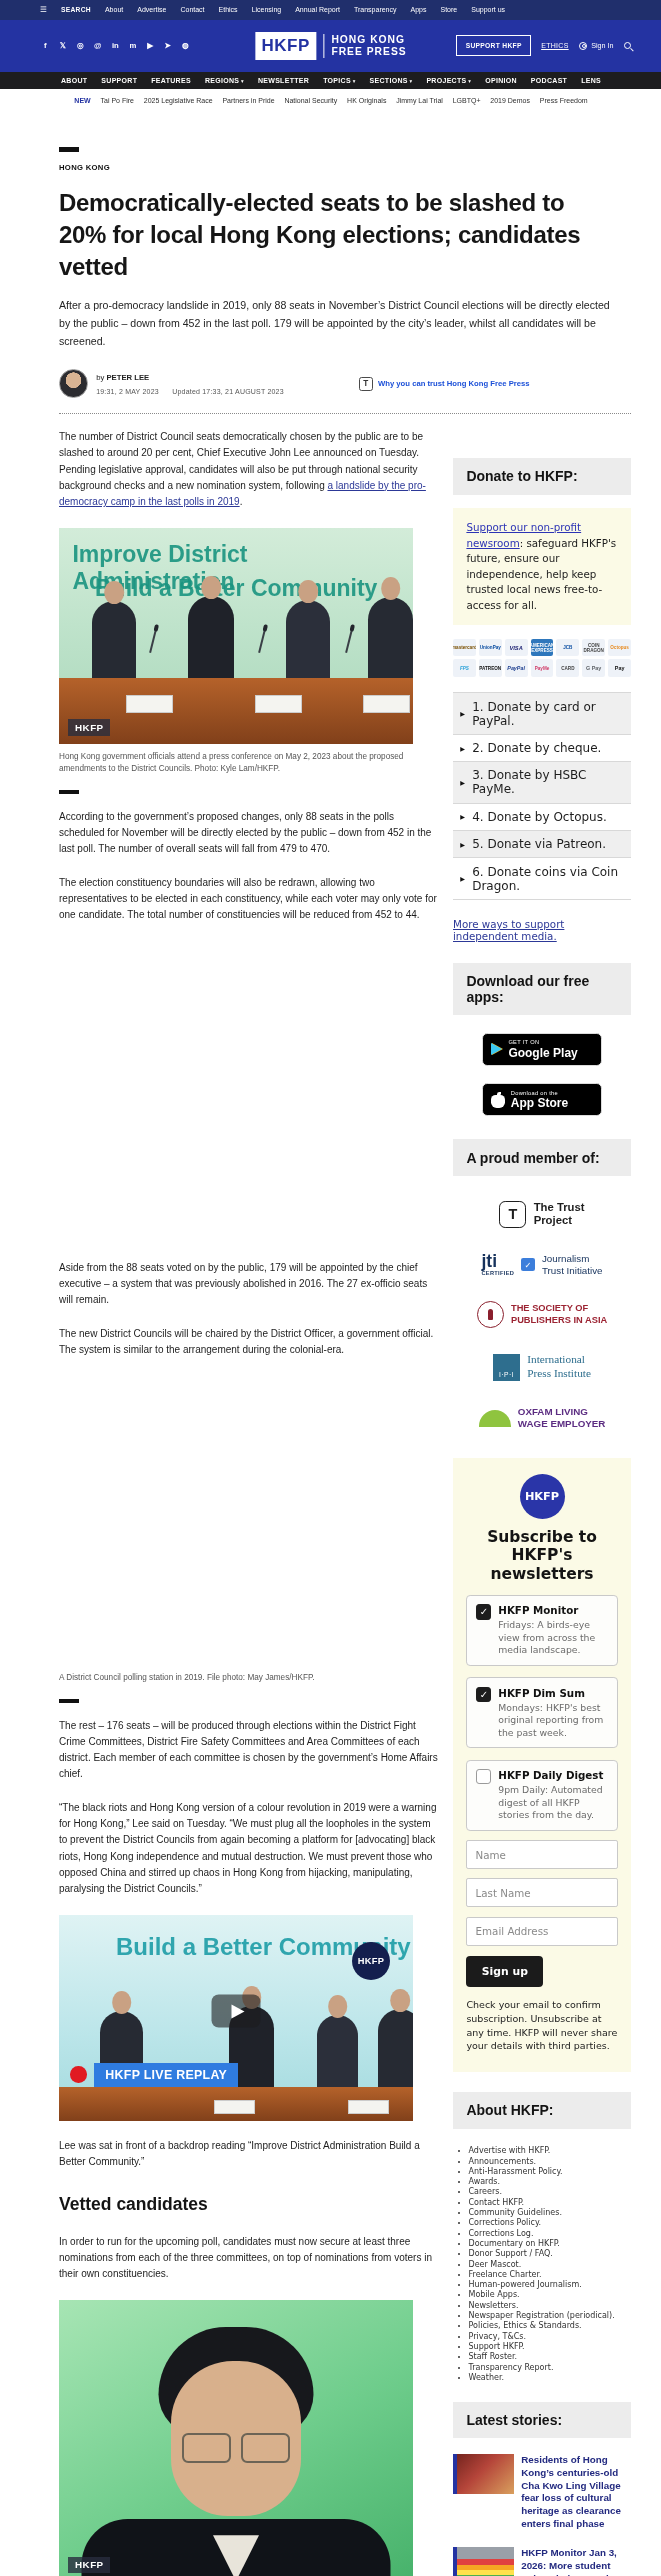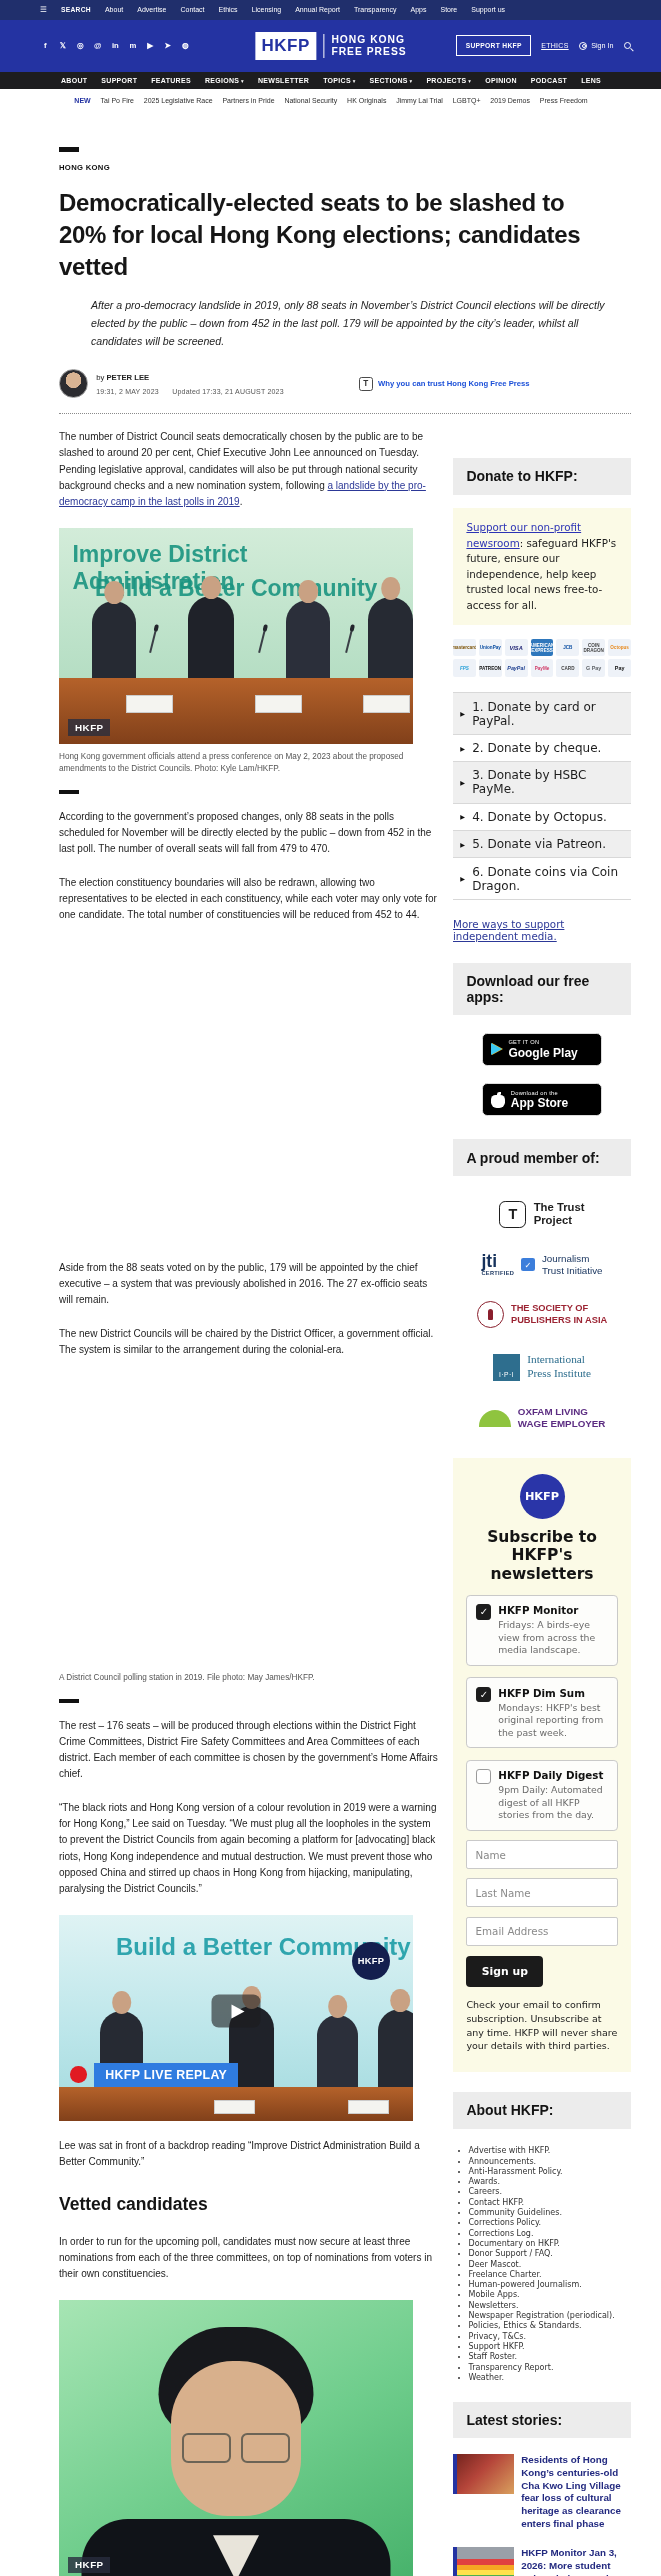--- a/index.html
+++ b/index.html
@@ -40,21 +40,21 @@
   
   .subnav { height:23px; display:flex; align-items:center; justify-content:center; gap:9.8px; background:#fff; }
   .subnav-new { color:#2433a2; font-weight:bold; font-size:7px; }
   .subnav-link { color:#2e2e2e; font-size:7px; text-decoration:none; }
 
   
   .article-head { padding-top:35px; }
   .dash { width:19.6px; height:4.6px; background:#111; }
   .category { margin-top:11.3px; font-size:7.7px; font-weight:bold; letter-spacing:0.3px; color:#111; }
   h1.headline { margin-top:15.5px; font-size:24px; line-height:1.32; letter-spacing:-0.3px; color:#161616; max-width:546px; font-weight:bold; }
-  .subtitle { margin-top:13.4px; font-style:italic; font-size:10.6px; line-height:1.7; color:#242424; max-width:559px;margin-left:32px; }
+  .subtitle { margin-top:13.4px; font-size:10.6px; line-height:1.7; color:#242424; max-width:559px; }
   .byline-row { margin-top:19.6px; display:flex; align-items:center; }
   .avatar { width:29px; height:29px; border-radius:50%; background:radial-gradient(circle at 50% 38%, #d9b493 36%, #2c2c30 37% 100%); border:0.5px solid #999; }
   .byline-txt { margin-left:8.2px; }
   .byline-by { font-size:7.7px; color:#222; }
   .byline-author { font-weight:bold; }
   .byline-dates { margin-top:5.2px; font-size:7px; color:#555; letter-spacing:0.2px; display:flex; gap:13.4px; }
   .trust-wrap { margin-left:75px; display:flex; align-items:center; gap:5.2px; }
   .trust-ico { width:14px; height:14px; border:1px solid #4a4a4a; border-radius:2.6px; display:flex; align-items:center; justify-content:center; font-weight:bold; font-size:8.2px; color:#333; }
   .trust-link { color:#1c50d8; font-size:7.7px; font-weight:bold; text-decoration:none; }
   .dotted-rule { margin-top:14.4px; border-top:1px dotted #8a8a8a; }

